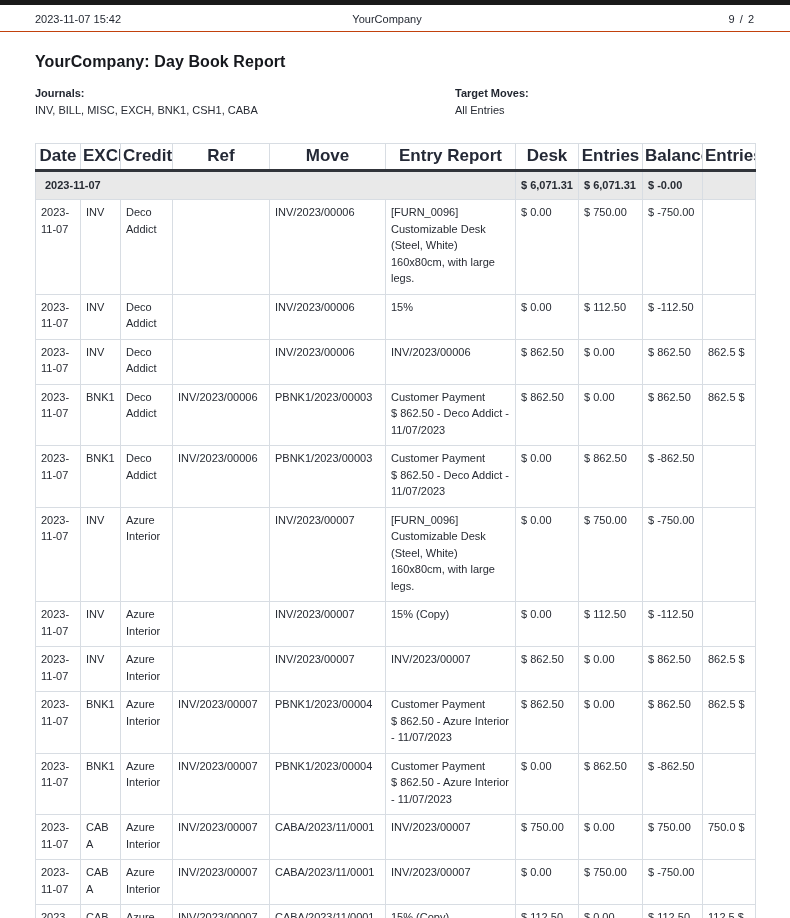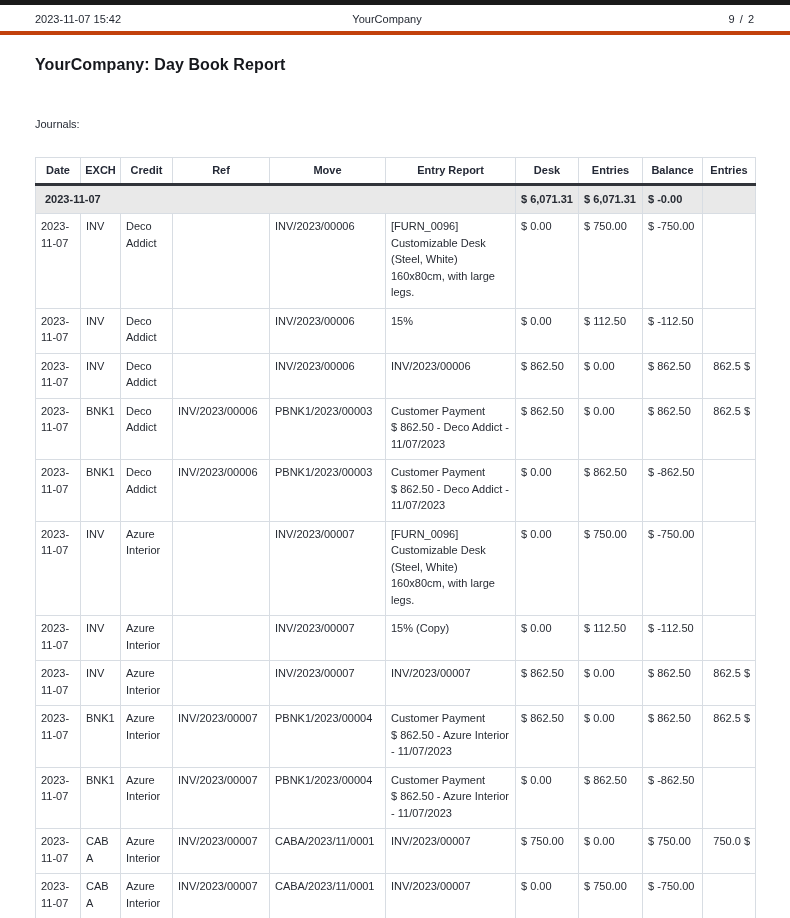--- a/index.html
+++ b/index.html
@@ -4,72 +4,77 @@
 <style>
   html,body{margin:0;padding:0;}
   body{
     width:790px;height:918px;overflow:hidden;background:#ffffff;
     font-family:"Liberation Sans",sans-serif;color:#272b33;position:relative;
   }
   .viewer-top-edge{height:5px;background:#1a1a1a;width:100%;}
   .page-header{
     display:flex;justify-content:space-between;align-items:center;
     padding:8px 35px 6px 35px;font-size:11px;color:#1f242e;
-    border-bottom:4px solid #c2410c;
+    border-bottom:1px solid #c2410c;
   }
   .page-header .center{position:absolute;left:0;right:16px;text-align:center;pointer-events:none;}
   .page-header{position:relative;}
   .page-header .right{margin-left:auto;letter-spacing:1px;}
   h1.report-title{
     margin:21px 35px 0 35px;font-size:16px;font-weight:700;color:#16181d;
     letter-spacing:0.1px;
   }
   .filters{
     display:flex;margin:14px 35px 0 35px;font-size:11px;line-height:17px;
   }
-  .filters .flabel{font-weight:400;color:#1f242e;margin-top:28px;}
+  .filters .flabel{font-weight:700;color:#1f242e;}
   .filter-journals{width:420px;}
   .filter-target{width:120px;}
   .filter-dates .row .flabel{margin-right:3px;}
   table.daybook{
     margin:24px 35px 0 35px;border-collapse:collapse;table-layout:fixed;
     width:720px;font-size:11px;line-height:16.5px;color:#272b33;
   }
   table.daybook th{
     border:1px solid #d8dde3;border-bottom:3px solid #31343a;
     padding:4px 2px;font-weight:700;text-align:center;color:#242936;
-    font-size:11px;white-space:nowrap;overflow:hidden;
+    font-size:17px;white-space:nowrap;overflow:hidden;
   }
   table.daybook td{
     border:1px solid #d8dde3;padding:4px 5px 7px 5px;vertical-align:top;
     word-wrap:break-word;
   }
   tr.summary-row td{
     background:#e9e9e9;font-weight:700;white-space:nowrap;
     padding-top:5px;padding-bottom:6px;
   }
   tr.summary-row td.group{padding-left:9px;}
-  td.cur{text-align:right;}
+  td.cur{}
 </style>
 </head>
 <body>
 
 <div class="viewer-top-edge"></div>
 
 <header class="page-header">
   <span class="left">2023-11-07 15:42</span>
   <span class="center">YourCompany</span>
   <span class="right">9 / 2</span>
 </header>
 
 <h1 class="report-title">YourCompany: Day Book Report</h1>
 
 <div class="filters">
   <div class="filter-journals">
     <div class="flabel">Journals:</div>
+    <div class="fvalue">INV, BILL, MISC, EXCH, BNK1, CSH1, CABA</div>
+  </div>
+  <div class="filter-target">
+    <div class="flabel">Target Moves:</div>
+    <div class="fvalue">All Entries</div>
   </div>
 </div>
 
 <table class="daybook">
   <colgroup id="cols">
       <col style="width: 45px;">
       <col style="width: 40px;">
       <col style="width: 52px;">
       <col style="width: 97px;">
       <col style="width: 116px;">

